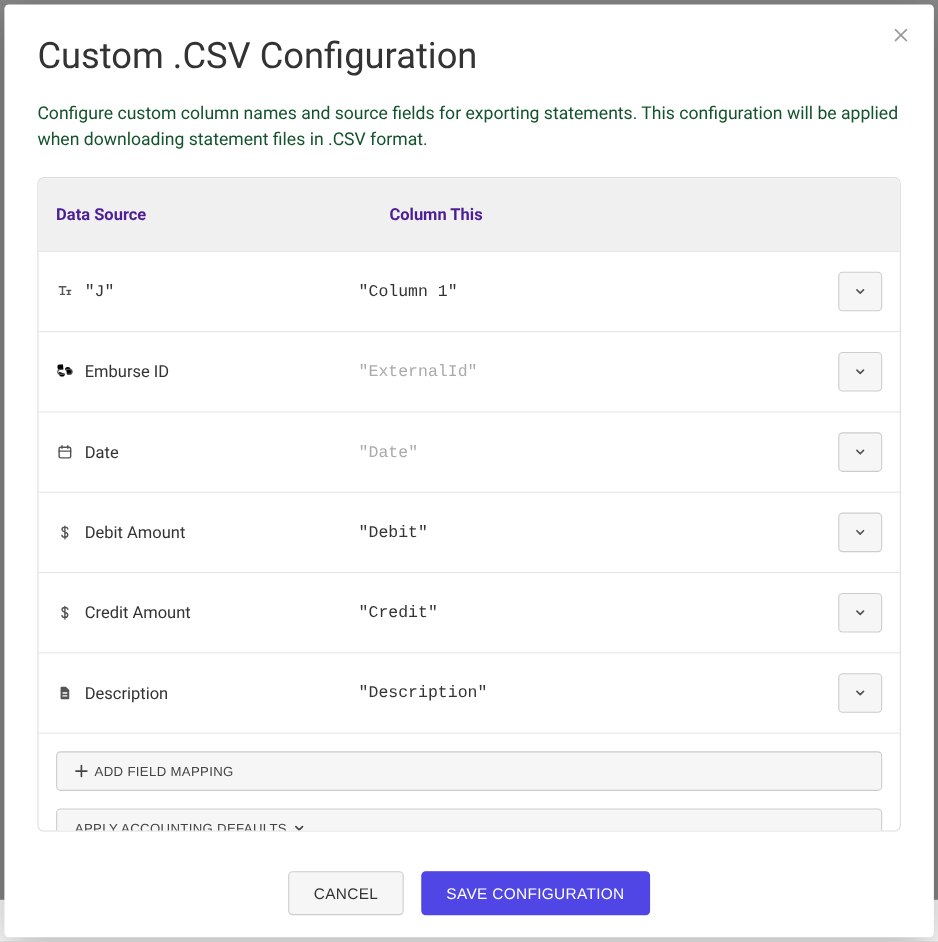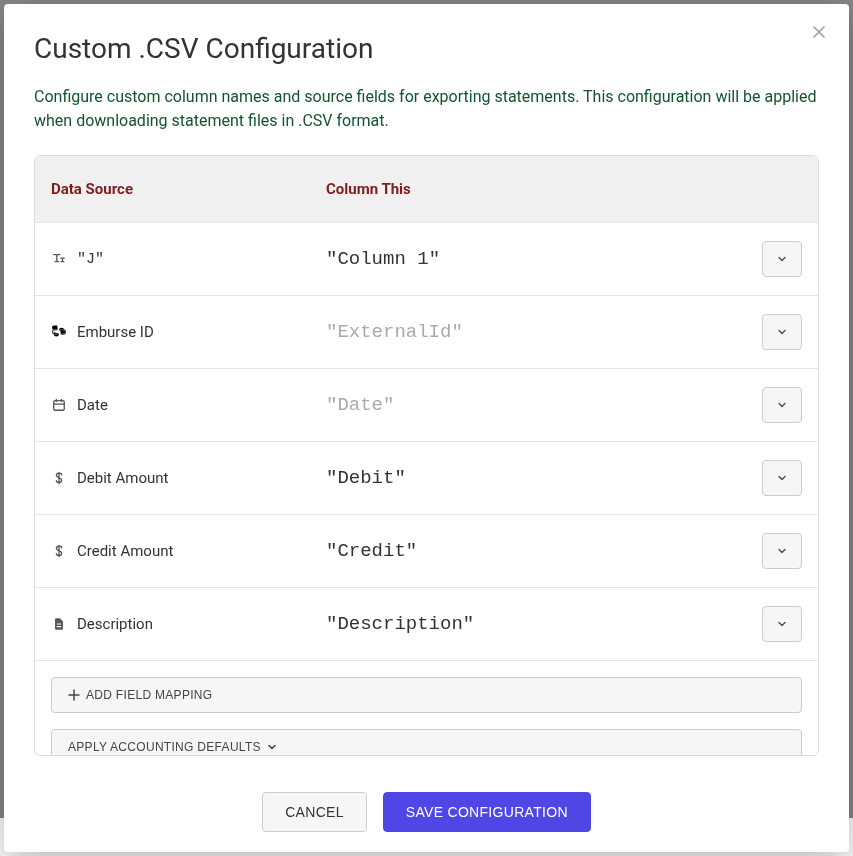--- a/index.html
+++ b/index.html
@@ -64,21 +64,21 @@
       color: #999;
       font-size: 18px;
       display: flex;
       align-items: center;
       justify-content: center;
     }
     .modal-header {
       padding: 28px 30px 0;
     }
     .modal-title {
-      font-size: 28px;
+      font-size: 33px;
       font-weight: 400;
       color: #333;
     }
     .modal-desc {
       padding: 20px 30px 0;
       font-size: 16px;
       line-height: 1.5;
       color: #14532d;
     }
     .table-wrap {
@@ -86,21 +86,22 @@
       border: 1px solid #ddd;
       border-radius: 6px;
       overflow: hidden;
     }
     .table-header {
       display: flex;
       background: #f0f0f0;
       padding: 24px 16px;
       font-weight: 700;
       font-size: 15px;
-      color: #7f1d1d;
+      color: #4c1d95;
+      gap: 28px;
     }
     .th-source { width: 275px; }
     .th-col { flex: 1; }
     .row {
       display: flex;
       align-items: center;
       border-top: 1px solid #e5e5e5;
       padding: 18px 16px;
       min-height: 72px;
     }
@@ -123,21 +124,21 @@
     }
     .mono-quoted {
       font-family: "Courier New", Courier, monospace;
       font-size: 15px;
     }
     .mono-quoted::before { content: '"'; }
     .mono-quoted::after { content: '"'; }
     .cell-col {
       flex: 1;
       font-family: "Courier New", Courier, monospace;
-      font-size: 19px;
+      font-size: 15px;
       color: #333;
     }
     .cell-col.placeholder {
       color: #aaa;
     }
     .cell-col.value::before, .cell-col.placeholder::before { content: '"'; }
     .cell-col.value::after, .cell-col.placeholder::after { content: '"'; }
     .cell-action {
       width: 44px;
       display: flex;

